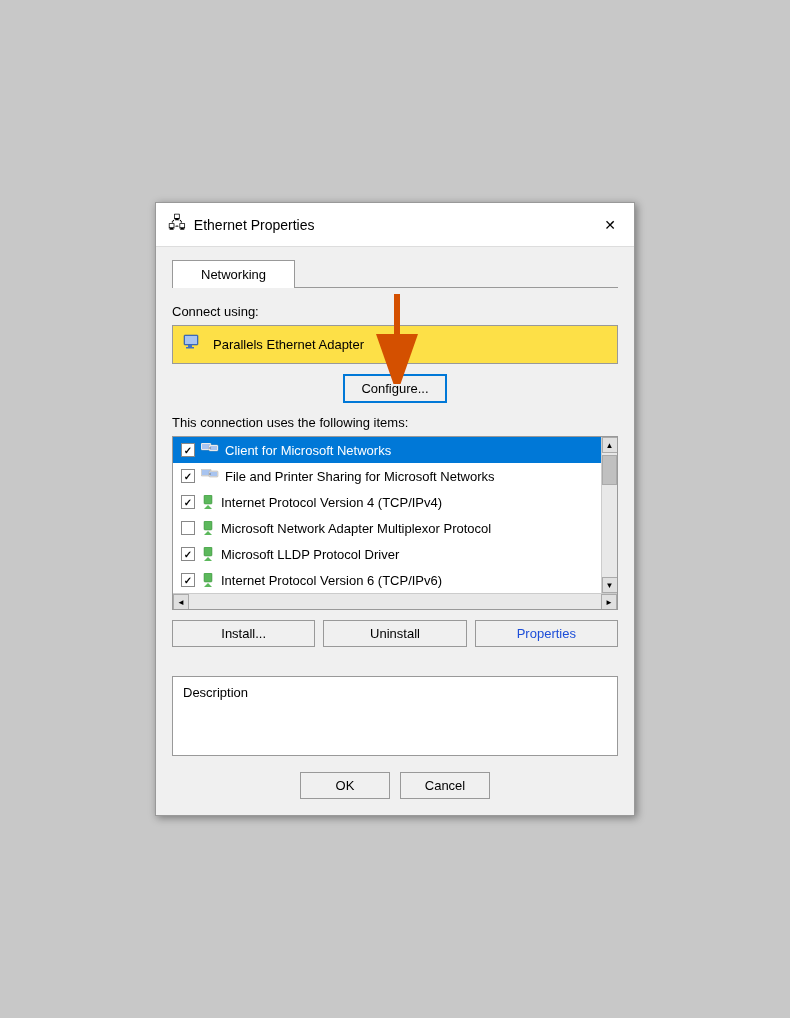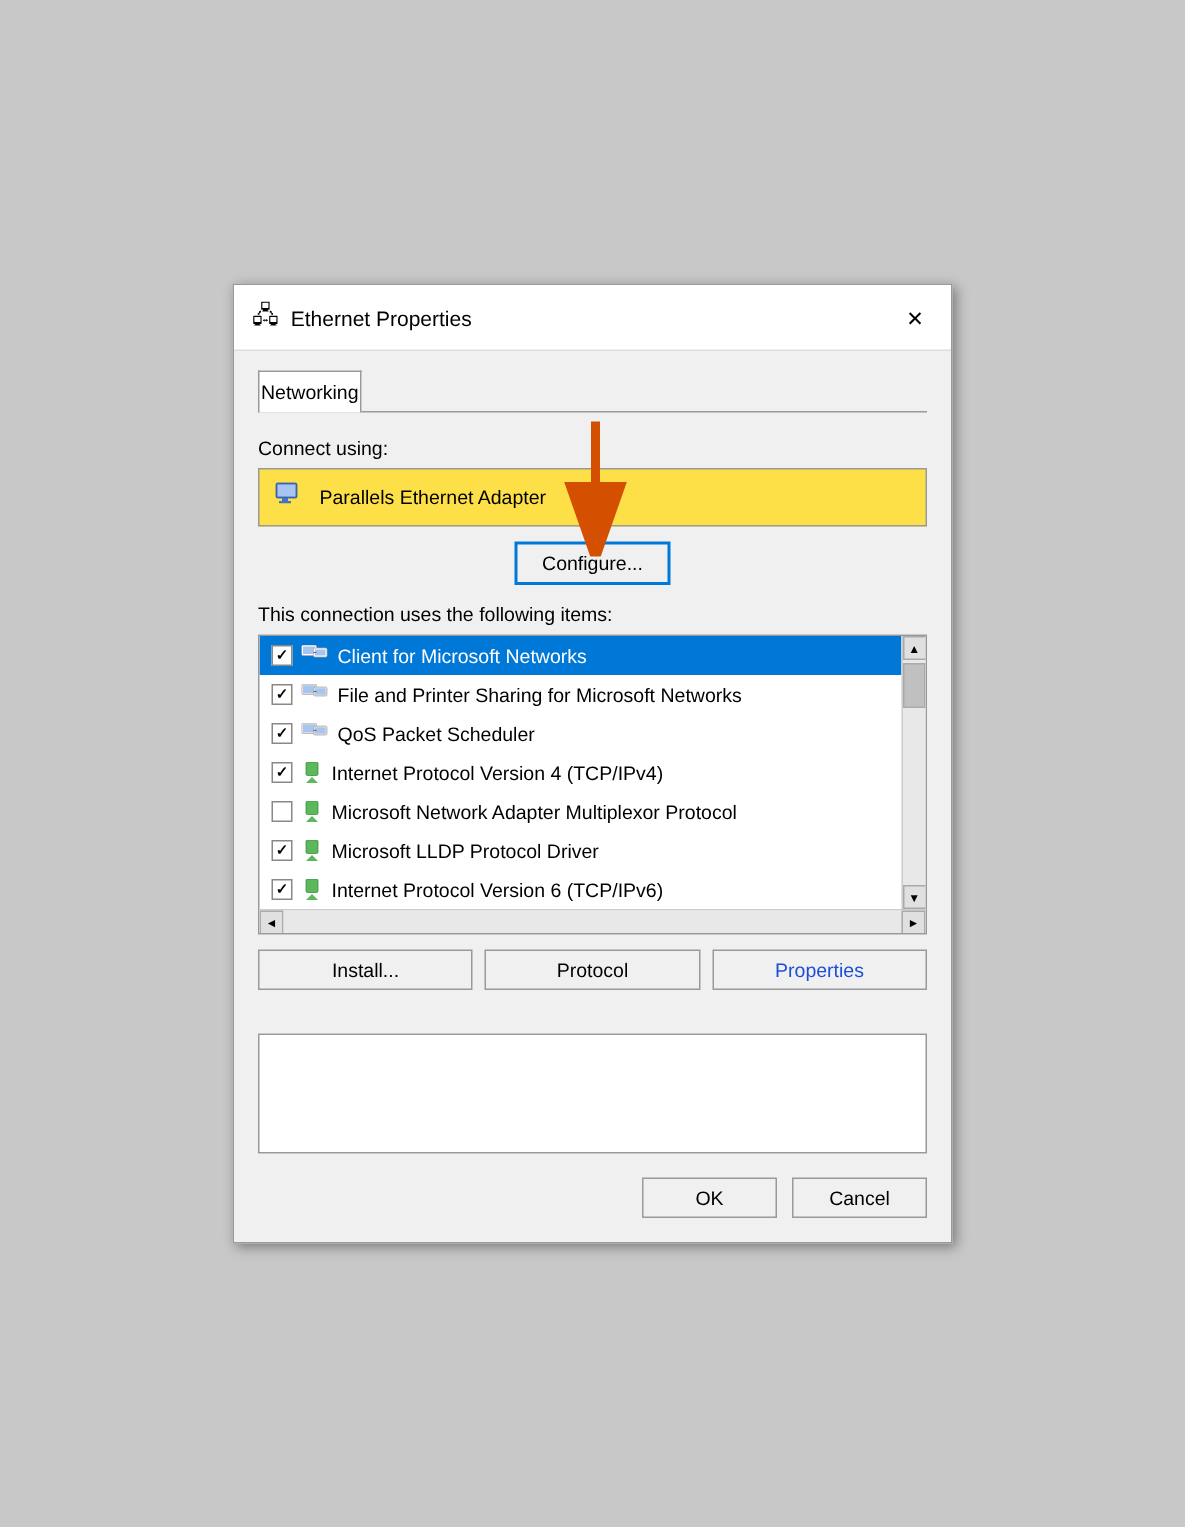--- a/index.html
+++ b/index.html
@@ -53,21 +53,21 @@
     .dialog-body {
       padding: 12px 16px 16px;
     }
     
     .tab-strip {
       display: flex;
       border-bottom: 1px solid #999;
       margin-bottom: 16px;
     }
     .tab {
-      padding: 6px 1px;
+      padding: 6px 28px;
       border: 1px solid #999;
       border-bottom: none;
       background: #f0f0f0;
       cursor: pointer;
       font-size: 13px;
       position: relative;
       bottom: -1px;
       background: #fff;
     }
     
@@ -259,21 +259,21 @@
       font-size: 13px;
       margin-bottom: 6px;
     }
     .desc-text {
       font-size: 13px;
       line-height: 1.5;
     }
     
     .ok-cancel-row {
       display: flex;
-      justify-content: flex-end;
+      justify-content: center;
       gap: 10px;
     }
     .ok-cancel-row .btn {
       min-width: 90px;
     }
     .configure-wrapper {
       position: relative;
     }
   </style>
 </head>
@@ -351,33 +351,20 @@
                 <rect x="0" y="0" width="10" height="7" rx="1" fill="#ddd" stroke="#aaa" stroke-width="0.5"></rect>
                 <rect x="1" y="1" width="8" height="5" fill="#a8c4f0"></rect>
                 <rect x="8" y="2" width="9" height="6" rx="1" fill="#ddd" stroke="#aaa" stroke-width="0.5"></rect>
                 <rect x="9" y="3" width="7" height="4" fill="#a8c4f0"></rect>
                 <line x1="10" y1="5" x2="8" y2="5" stroke="#666" stroke-width="0.8"></line>
               </svg>
             </span>
             <span>File and Printer Sharing for Microsoft Networks</span>
           </div>
 
-          <div class="list-item">
-            <div class="checkbox checked"></div>
-            <span class="item-icon">
-              <svg width="18" height="14" viewBox="0 0 18 14">
-                <rect x="0" y="0" width="10" height="7" rx="1" fill="#ddd" stroke="#aaa" stroke-width="0.5"></rect>
-                <rect x="1" y="1" width="8" height="5" fill="#a8c4f0"></rect>
-                <rect x="8" y="2" width="9" height="6" rx="1" fill="#ddd" stroke="#aaa" stroke-width="0.5"></rect>
-                <rect x="9" y="3" width="7" height="4" fill="#a8c4f0"></rect>
-                <line x1="10" y1="5" x2="8" y2="5" stroke="#666" stroke-width="0.8"></line>
-              </svg>
-            </span>
-            <span>QoS Packet Scheduler</span>
-          </div>
 
           <div class="list-item">
             <div class="checkbox checked"></div>
             <span class="item-icon">
               <svg width="14" height="14" viewBox="0 0 14 14">
                 <rect x="3" y="0" width="8" height="9" rx="1" fill="#5cb85c" stroke="#3a8a3a" stroke-width="0.5"></rect>
                 <polygon points="7,10 3,14 11,14" fill="#5cb85c"></polygon>
               </svg>
             </span>
             <span>Internet Protocol Version 4 (TCP/IPv4)</span>
@@ -429,25 +416,26 @@
 
       <div class="h-scrollbar-row">
         <div class="h-scrollbar-btn">◄</div>
         <div class="h-scrollbar-track"></div>
         <div class="h-scrollbar-btn">►</div>
       </div>
     </div>
 
     <div class="buttons-row">
       <button class="btn">Install...</button>
-      <button class="btn">Protocol</button>
+      <button class="btn">Uninstall</button>
       <button class="btn btn-disabled">Properties</button>
     </div>
 
     <div class="desc-group">
+      <div class="desc-title">Description</div>
     </div>
 
     <div class="ok-cancel-row">
       <button class="btn">OK</button>
       <button class="btn">Cancel</button>
     </div>
 
   </div>
 </div>
 

